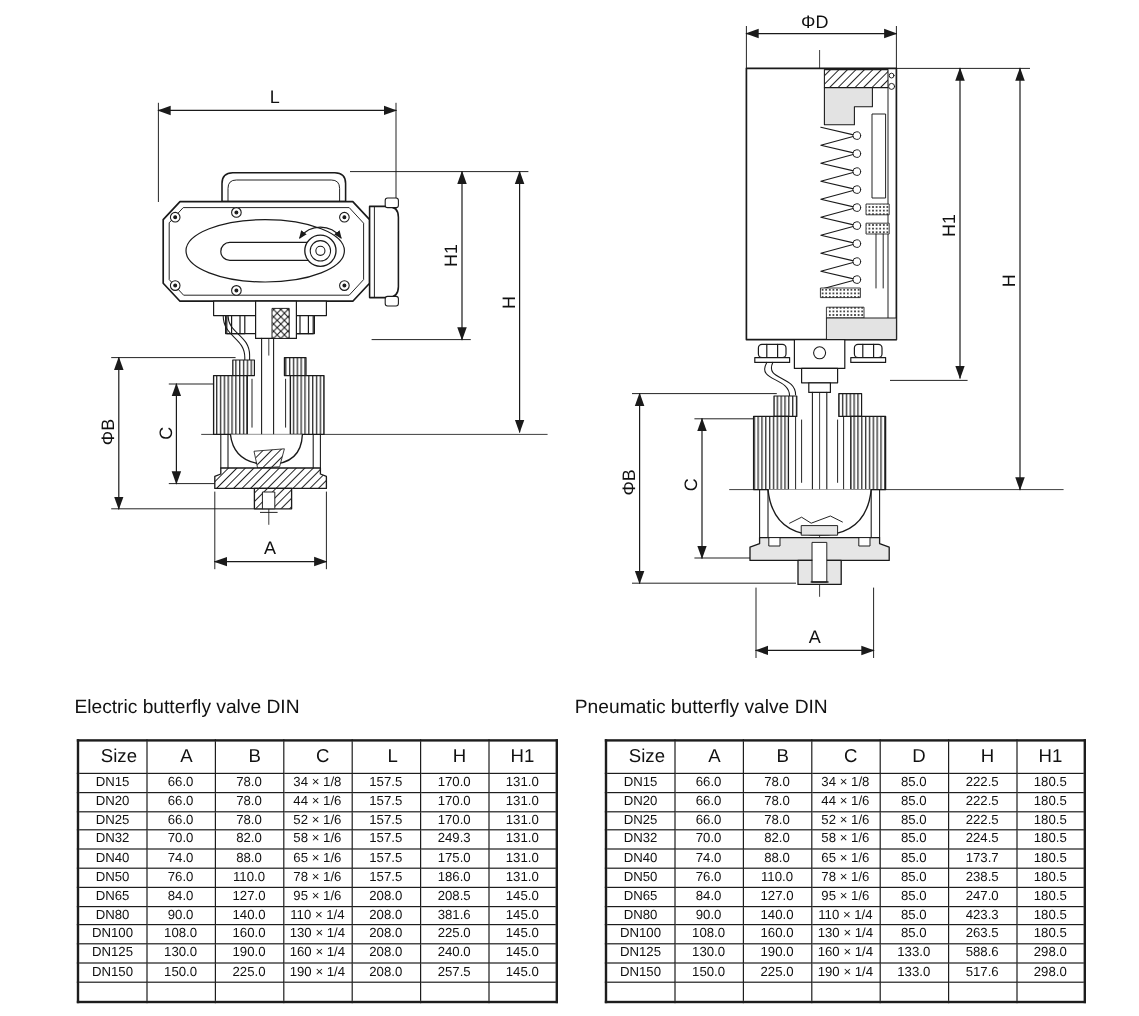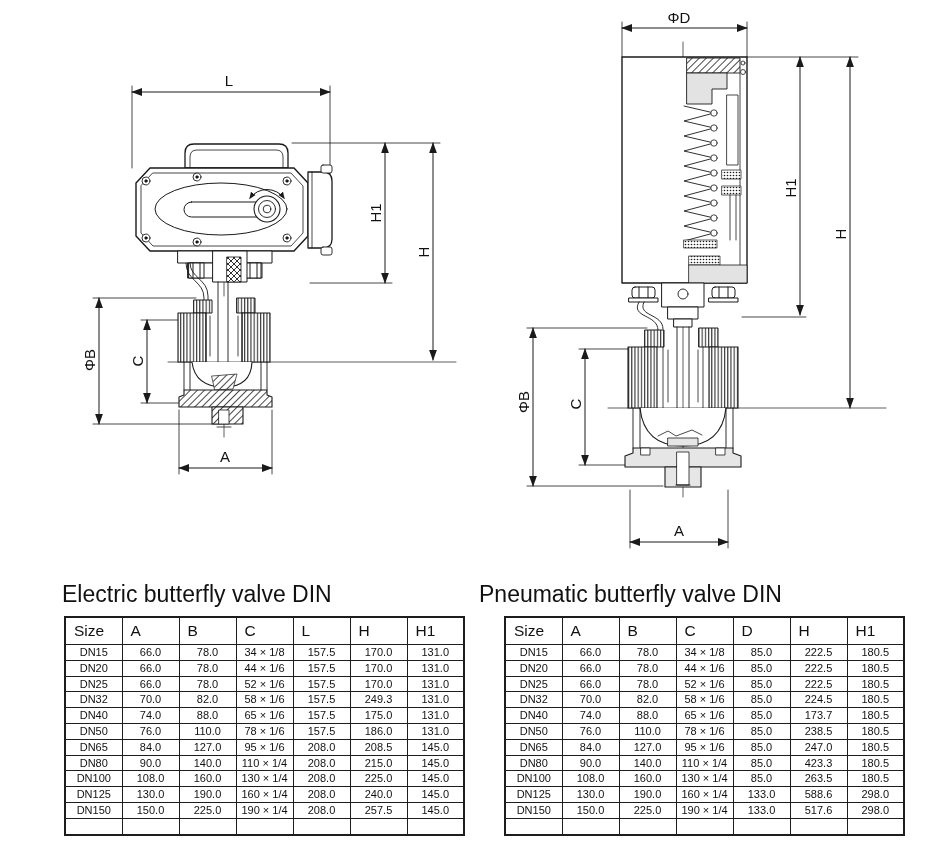--- a/index.html
+++ b/index.html
@@ -1,23 +1,23 @@
 <!DOCTYPE html>
 <html><head>
 <meta charset="utf-8">
 <style>
   html,body{margin:0;padding:0}
   body{width:949px;height:847px;background:#ffffff;position:relative;
        font-family:"Liberation Sans",sans-serif;color:#111;overflow:hidden}
   svg text{font-family:"Liberation Sans",sans-serif;fill:#111}
   .dlab{font-size:15px}
   .drawing-layer{position:absolute;left:0;top:0}
-  .tbl-title{position:absolute;top:581px;font-size:23px;color:#111;white-space:nowrap}
+  .tbl-title{position:absolute;top:581px;font-size:16px;color:#111;white-space:nowrap}
   .tbl{position:absolute;top:616px;border-collapse:collapse;table-layout:fixed;background:#fff;border:2px solid #1d1d1d}
-  .tbl th{border:1.5px solid #1d1d1d;font-size:15.5px;font-weight:400;height:26px;padding:0 8px;text-align:left}
+  .tbl th{border:1.5px solid #1d1d1d;font-size:15.5px;font-weight:400;height:26px;padding:0 18px;text-align:right}
   .tbl td{border:1.5px solid #1d1d1d;font-size:11px;height:14.8px;line-height:14.8px;padding:0 2px;text-align:center;white-space:nowrap}
   .tbl-electric{left:64px;width:401px}
   .tbl-pneumatic{left:504px;width:401px}
   .ttl-electric{left:62px}
   .ttl-pneumatic{left:479px}
 </style>
 </head>
 <body>
 
 <svg class="drawing-layer" width="949" height="575" viewBox="0 0 949 575" xmlns="http://www.w3.org/2000/svg">
@@ -296,21 +296,21 @@
         <td>208.0</td>
         <td>208.5</td>
         <td>145.0</td>
       </tr>
       <tr>
         <td>DN80</td>
         <td>90.0</td>
         <td>140.0</td>
         <td>110 × 1/4</td>
         <td>208.0</td>
-        <td>215.0</td>
+        <td>381.6</td>
         <td>145.0</td>
       </tr>
       <tr>
         <td>DN100</td>
         <td>108.0</td>
         <td>160.0</td>
         <td>130 × 1/4</td>
         <td>208.0</td>
         <td>225.0</td>
         <td>145.0</td>

